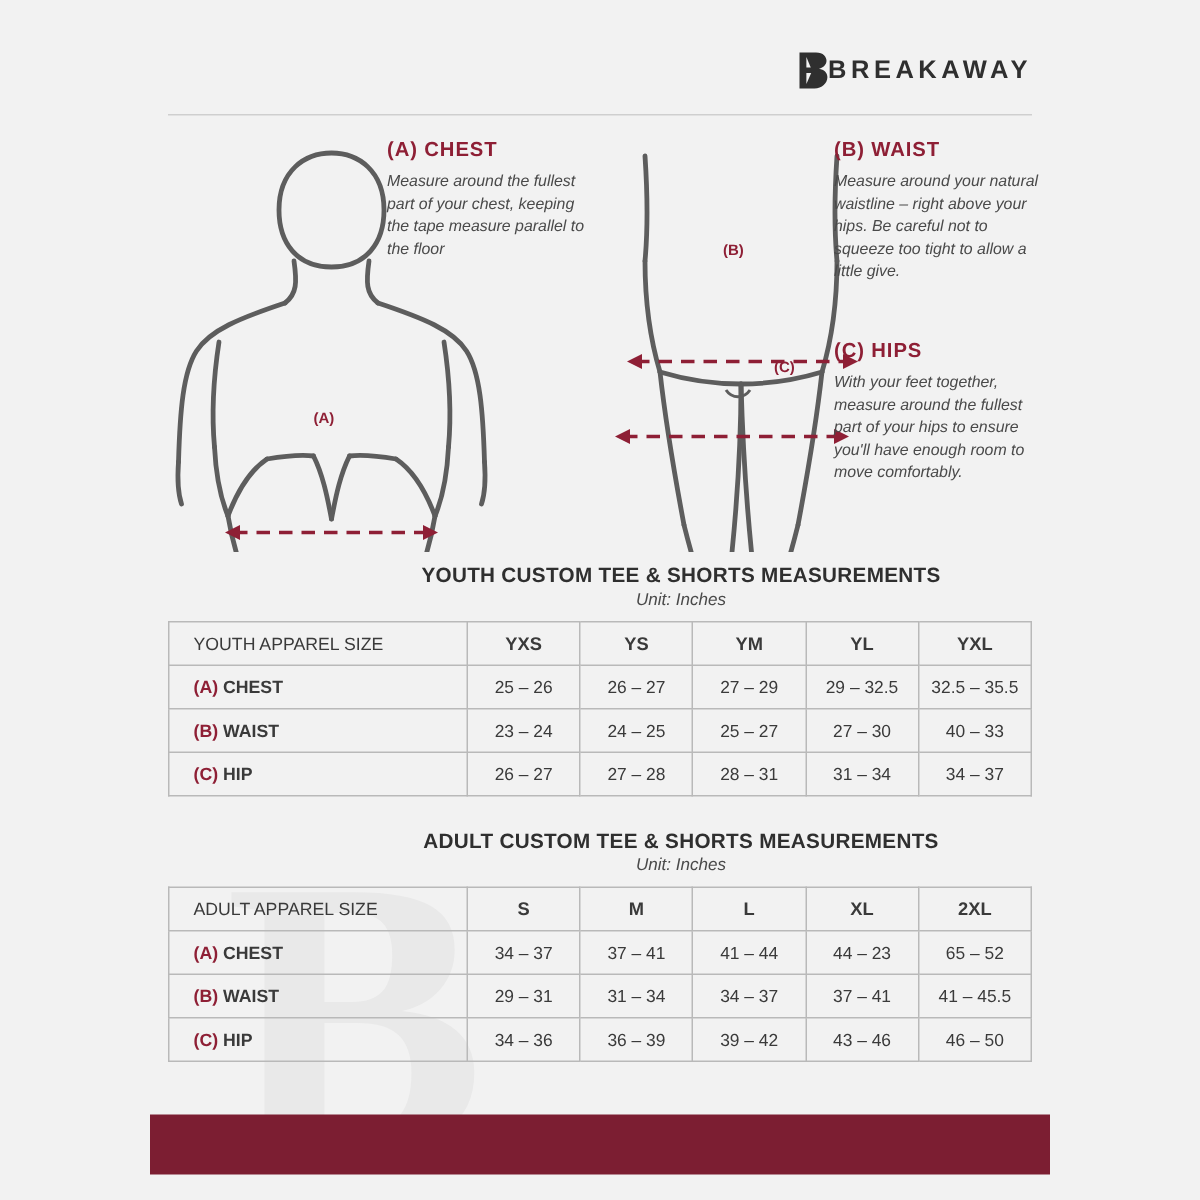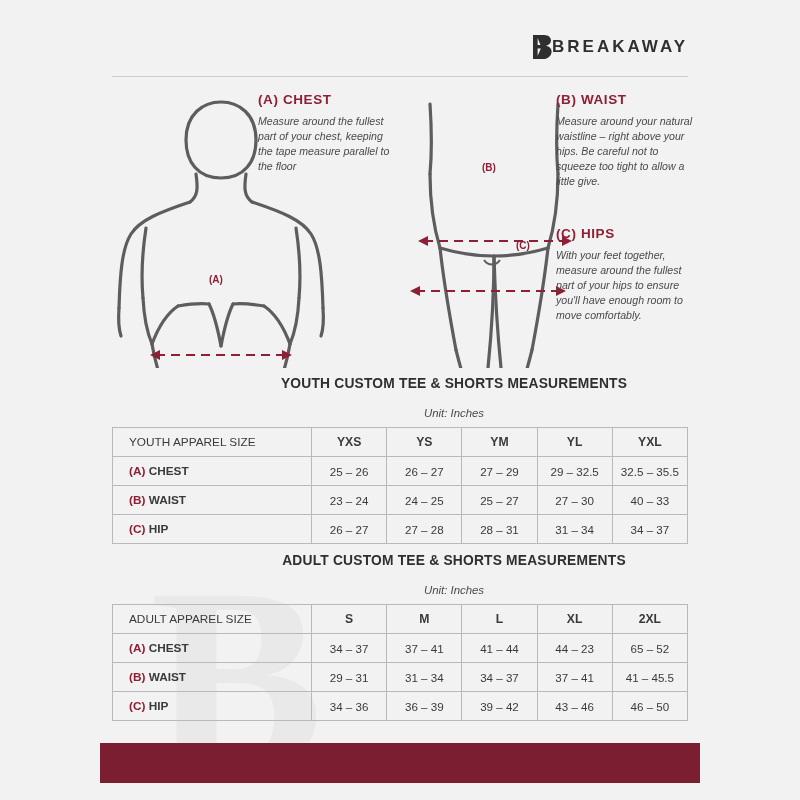--- a/index.html
+++ b/index.html
@@ -133,21 +133,21 @@
     font-size: 13.8px;
     font-weight: bold;
     color: #2f2f2f;
     letter-spacing: .2px;
   }
   .sec-unit {
     text-align: center;
     font-size: 11.4px;
     font-style: italic;
     color: #4a4a4a;
-    margin-top: 16px;
+    margin-top: 3px;
     margin-bottom: 8px;
   }
   table {
     border-collapse: collapse;
     width: 576px;
     table-layout: fixed;
   }
   th, td {
     border: 1px solid #b9b9b9;
     height: 28px;

